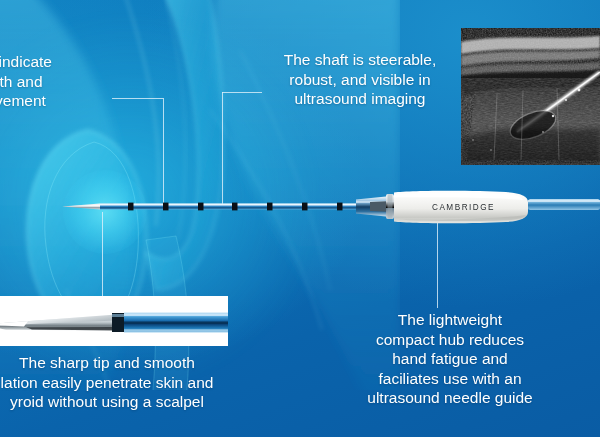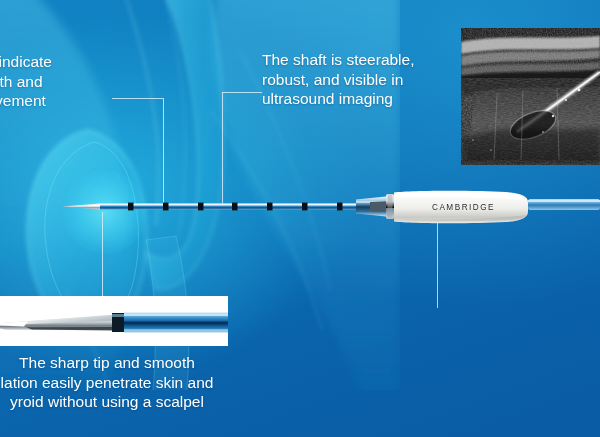--- a/index.html
+++ b/index.html
@@ -28,21 +28,21 @@
 
   
   .leader{position:absolute;background:rgba(222,240,250,.80);}
   .leader.v{width:1px;}
   .leader.h{height:1px;}
 
   
   .callout{position:absolute;color:#fff;font-size:15.5px;line-height:19.5px;
     text-shadow:0 1px 2px rgba(0,35,70,.30);white-space:pre-line;}
   #callout-markings{left:-48px;top:52px;width:205px;text-align:left;}
-  #callout-shaft{left:262px;top:50px;width:196px;}
+  #callout-shaft{left:262px;top:50px;width:196px;text-align:center;}
   #callout-tip{left:-38px;top:353px;width:290px;text-align:center;}
   #callout-hub{left:352px;top:310px;width:196px;text-align:center;}
 
   
   #us-inset{position:absolute;left:461px;top:28px;width:139px;height:137px;overflow:hidden;background:#000;}
   #us-inset svg{display:block;}
 
   
   #tip-inset{position:absolute;left:-34px;top:296px;width:262px;height:50px;background:#fff;overflow:hidden;}
   #tip-inset svg{display:block;}
@@ -301,14 +301,19 @@
 
   <div class="callout" id="callout-markings">marks indicate
 on depth and
 de movement</div>
   <div class="callout" id="callout-shaft">The shaft is steerable,
 robust, and visible in
 ultrasound imaging</div>
   <div class="callout" id="callout-tip">The sharp tip and smooth
 lation easily penetrate skin and
 yroid without using a scalpel</div>
+  <div class="callout" id="callout-hub">The lightweight
+compact hub reduces
+hand fatigue and
+faciliates use with an
+ultrasound needle guide</div>
 
 </div>
 
 </body></html>

